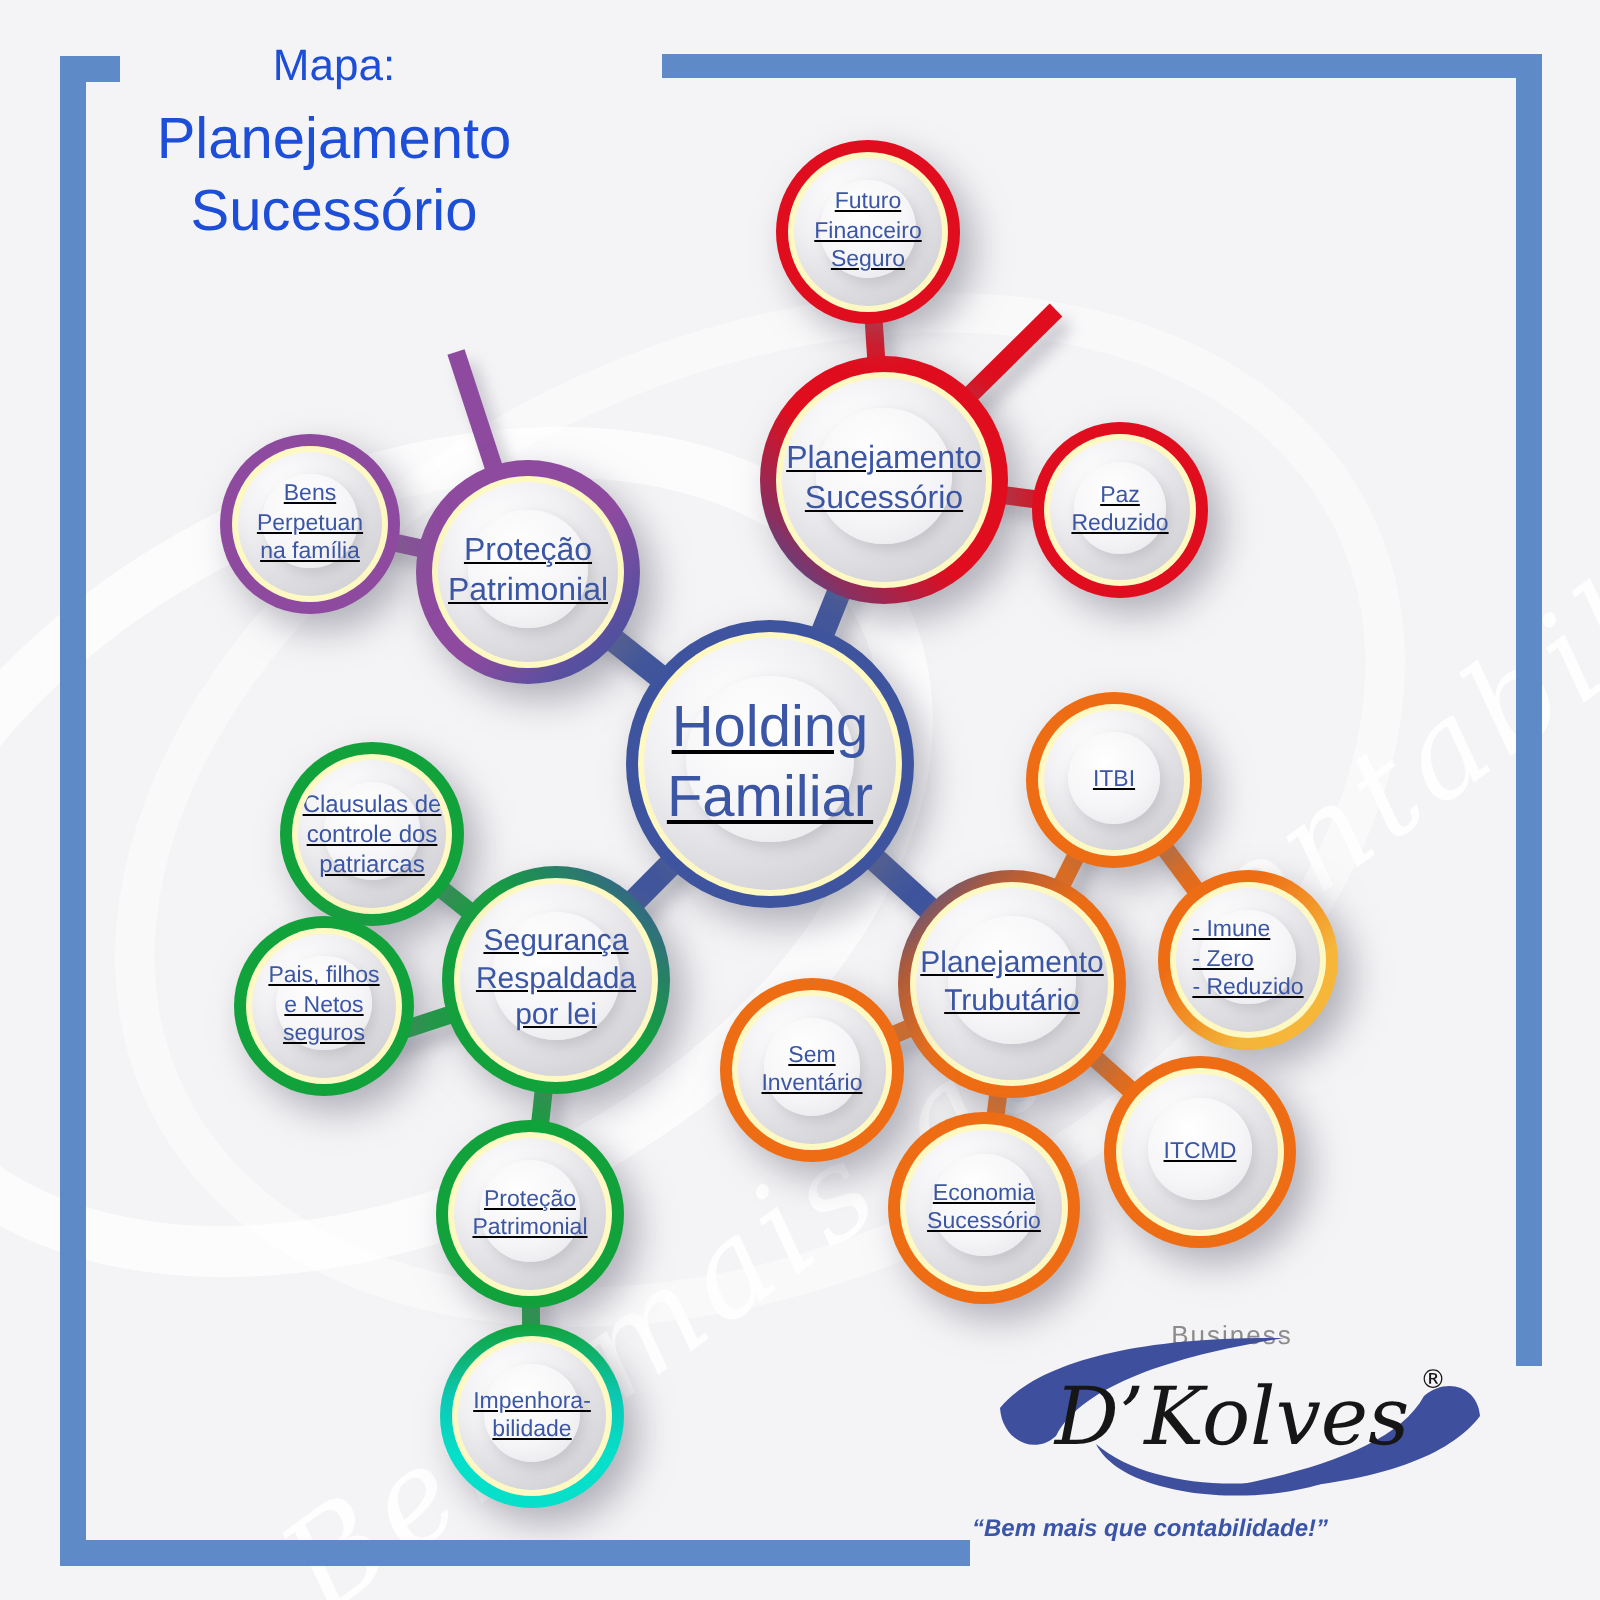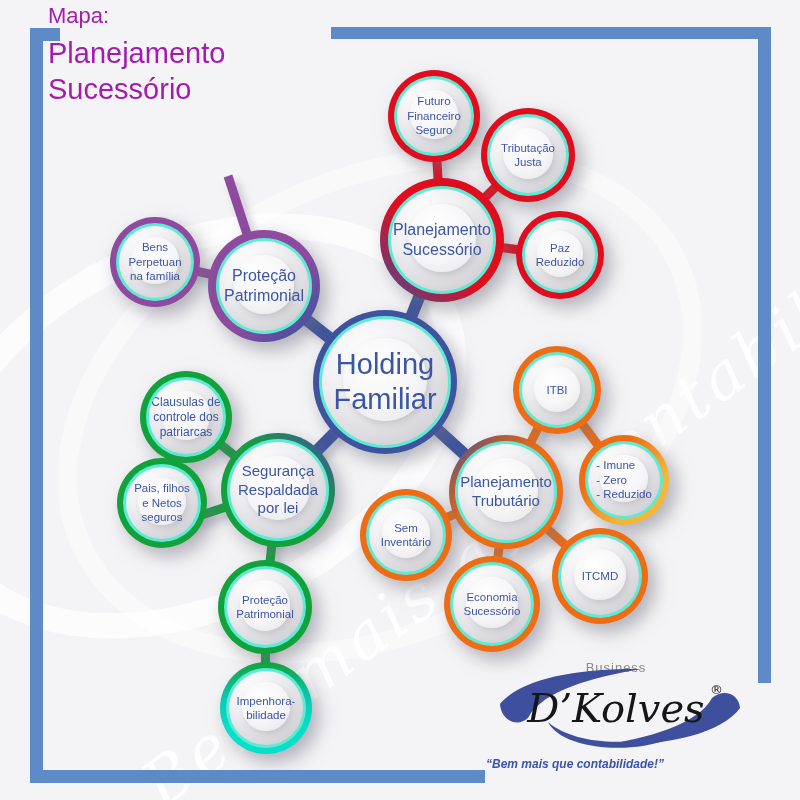--- a/index.html
+++ b/index.html
@@ -17,37 +17,37 @@
 
   
   .bar{position:absolute;background:#5e8ac8;z-index:3;}
   .bar-topleft-arm{left:30px;top:28px;width:30px;height:13px;}
   .bar-left{left:30px;top:28px;width:13px;height:755px;}
   .bar-bottom{left:30px;top:770px;width:455px;height:13px;}
   .bar-top{left:331px;top:27px;width:440px;height:12px;}
   .bar-right{left:758px;top:27px;width:13px;height:656px;}
 
   
-  .title{position:absolute;left:48px;top:3px;width:238px;z-index:4;color:#a21caf;}
+  .title{position:absolute;left:48px;top:20px;width:238px;text-align:center;z-index:4;color:#1d4ed8;}
   .title .kicker{font-size:22px;margin-bottom:6px;}
   .title .big{font-size:29px;line-height:36px;}
 
   
   .edges{position:absolute;left:0;top:0;z-index:1;
          filter:drop-shadow(5px 6px 4px rgba(110,110,125,.35));}
   .e-blue{stroke:#3e549e;stroke-width:12;}
   .e-purple{stroke:#8e4a9f;stroke-width:9;}
   .e-red{stroke:#e00d1e;stroke-width:9;}
   .e-green{stroke:#12a23c;stroke-width:9;}
   .e-orange{stroke:#ee6d14;stroke-width:9;}
 
   .node{position:absolute;z-index:2;filter:drop-shadow(7px 8px 9px rgba(110,110,125,.5));}
   .ring{width:100%;height:100%;border-radius:50%;padding:6px;box-sizing:border-box;}
   .node.big .ring{padding:8px;}
-  .gap{width:100%;height:100%;border-radius:50%;background:#5eead4;padding:3px;box-sizing:border-box;}
+  .gap{width:100%;height:100%;border-radius:50%;background:#fef9c3;padding:3px;box-sizing:border-box;text-decoration:underline;}
   .sphere{width:100%;height:100%;border-radius:50%;position:relative;overflow:hidden;
           display:flex;align-items:center;justify-content:center;
           background:radial-gradient(circle at 35% 28%, #ffffff 0%, #f0eff2 38%, #dad9dd 70%, #c2c1c8 100%);}
   .core{position:absolute;left:17%;top:15%;width:66%;height:66%;border-radius:50%;
         background:radial-gradient(circle at 40% 32%, #ffffff 0%, #f6f5f7 55%, #e4e3e7 100%);
         box-shadow:2px 3px 7px rgba(140,140,150,.35);}
   .label{position:relative;z-index:2;white-space:pre-line;text-align:center;color:#3b56a4;
          font-size:11.5px;line-height:1.25;}
   .node.big .label{font-size:16px;}
   .node.mid .label{font-size:15px;}
@@ -153,31 +153,20 @@
         <div class="gap">
           <div class="sphere">
             <div class="core"></div>
       <div class="label">Futuro
 Financeiro
 Seguro</div>
     </div>
         </div>
       </div>
   </div>
-  <div class="node" style="left:481px;top:108px;width:94px;height:94px;">
-    <div class="ring ring-red">
-        <div class="gap">
-          <div class="sphere">
-            <div class="core"></div>
-      <div class="label">Tributação
-Justa</div>
-    </div>
-        </div>
-      </div>
-  </div>
   <div class="node" style="left:516px;top:211px;width:88px;height:88px;">
     <div class="ring ring-red">
         <div class="gap">
           <div class="sphere">
             <div class="core"></div>
       <div class="label">Paz
 Reduzido</div>
     </div>
         </div>
       </div>

